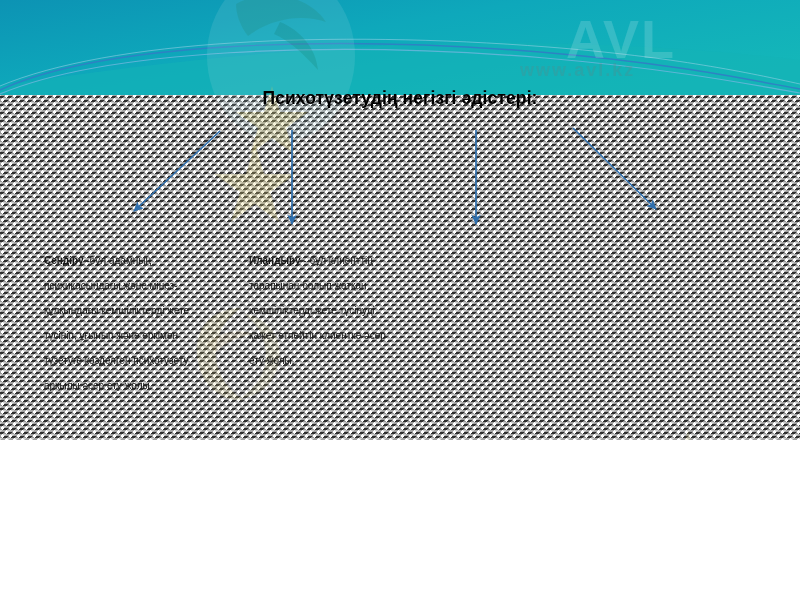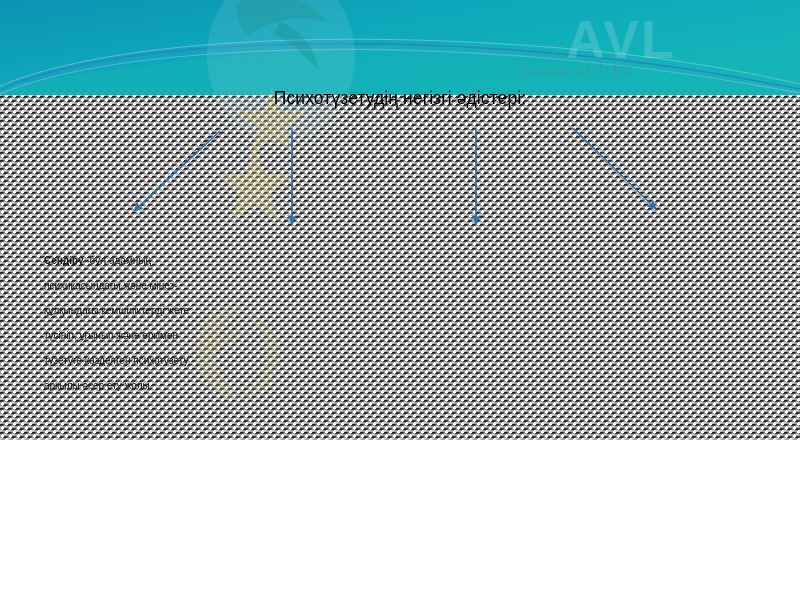--- a/index.html
+++ b/index.html
@@ -121,21 +121,21 @@
   }
 
   
   .title {
     position: absolute;
     left: 0;
     top: 88px;
     width: 800px;
     text-align: center;
     font-size: 17.5px;
-    font-weight: normal;
+    font-weight: bold;
     color: #000000;
     letter-spacing: 0.1px;
     white-space: nowrap;
   }
 
   
   .arrows {
     position: absolute;
     left: 0;
     top: 0;
@@ -240,18 +240,21 @@
     <line x1="476" y1="130" x2="476" y2="224" stroke="#2f6fad" stroke-width="1.7" marker-end="url(#ah)"></line>
     <line x1="573" y1="128" x2="656" y2="209" stroke="#2f6fad" stroke-width="1.7" marker-end="url(#ah)"></line>
   </svg>
 
   <div class="cols">
 
     <div class="col col-0">
       <span class="lead">Сендіру</span><span> -бұл адамның психикасындағы және мінез-құлқындағы кемшіліктерді жете түсініп, ұғынып және еркімен түзетуге көзделген психотүзету арқылы әсер ету жолы.</span>
     </div>
 
+    <div class="col col-1">
+      <span class="lead">Иландыру</span><span> - бұл клиенттің тарапынан болып жатқан кемшіліктерді жете түсінуді қажет етпейтін клиентке әсер ету жолы.</span>
+    </div>
 
 
 
   </div>
 
 </div>
 
 </body></html>

